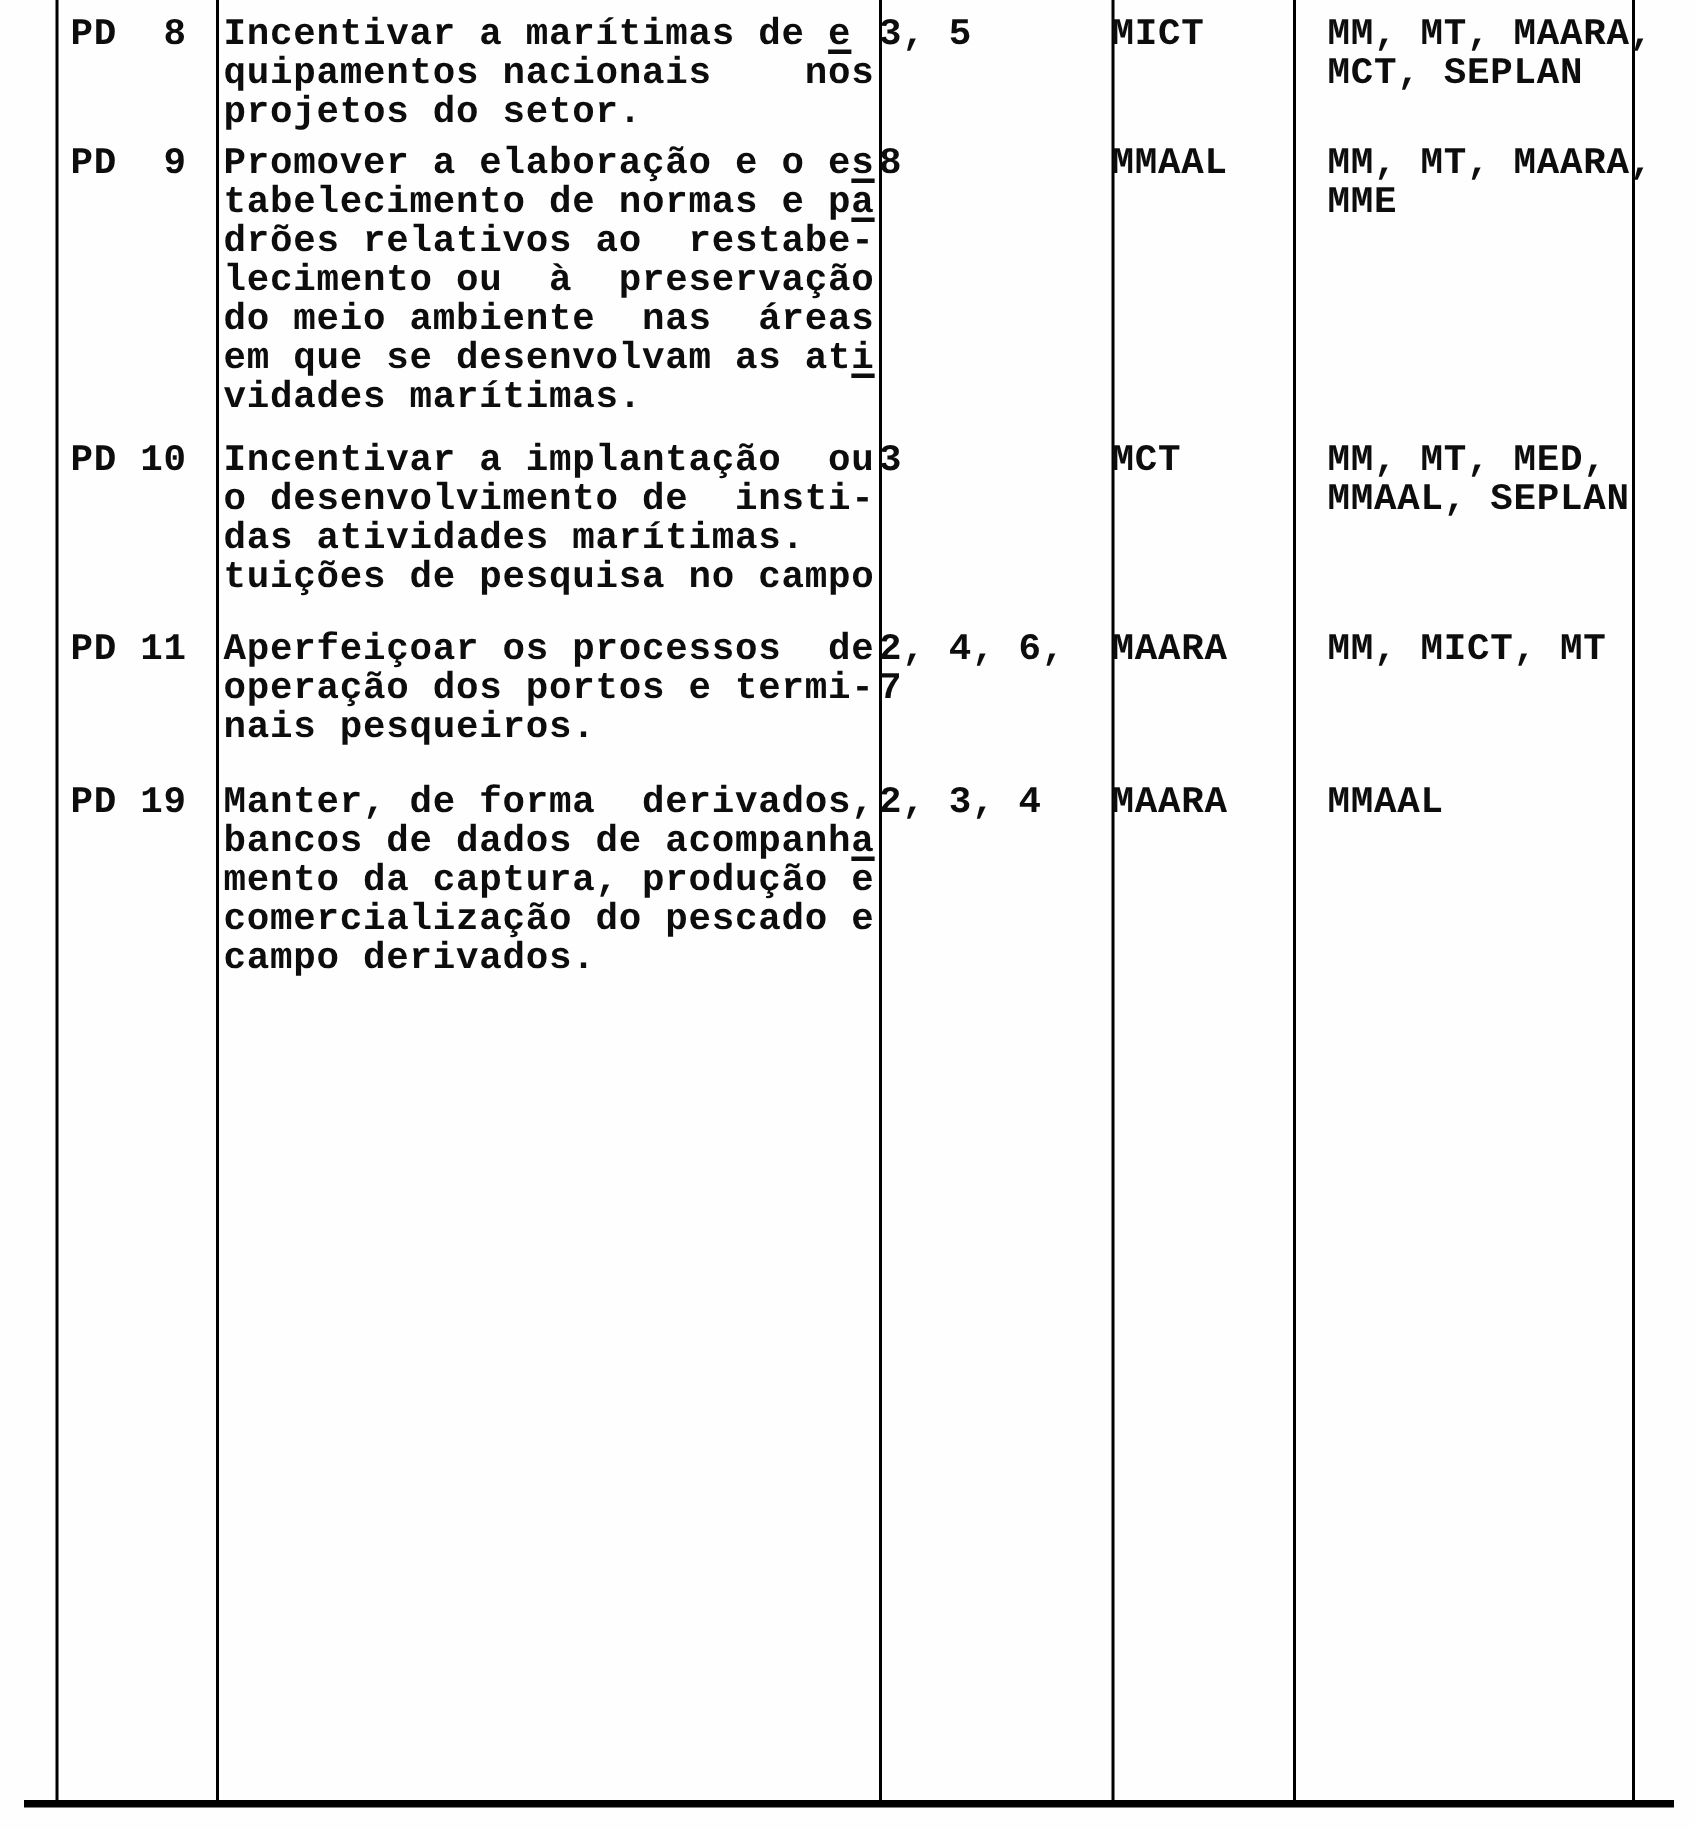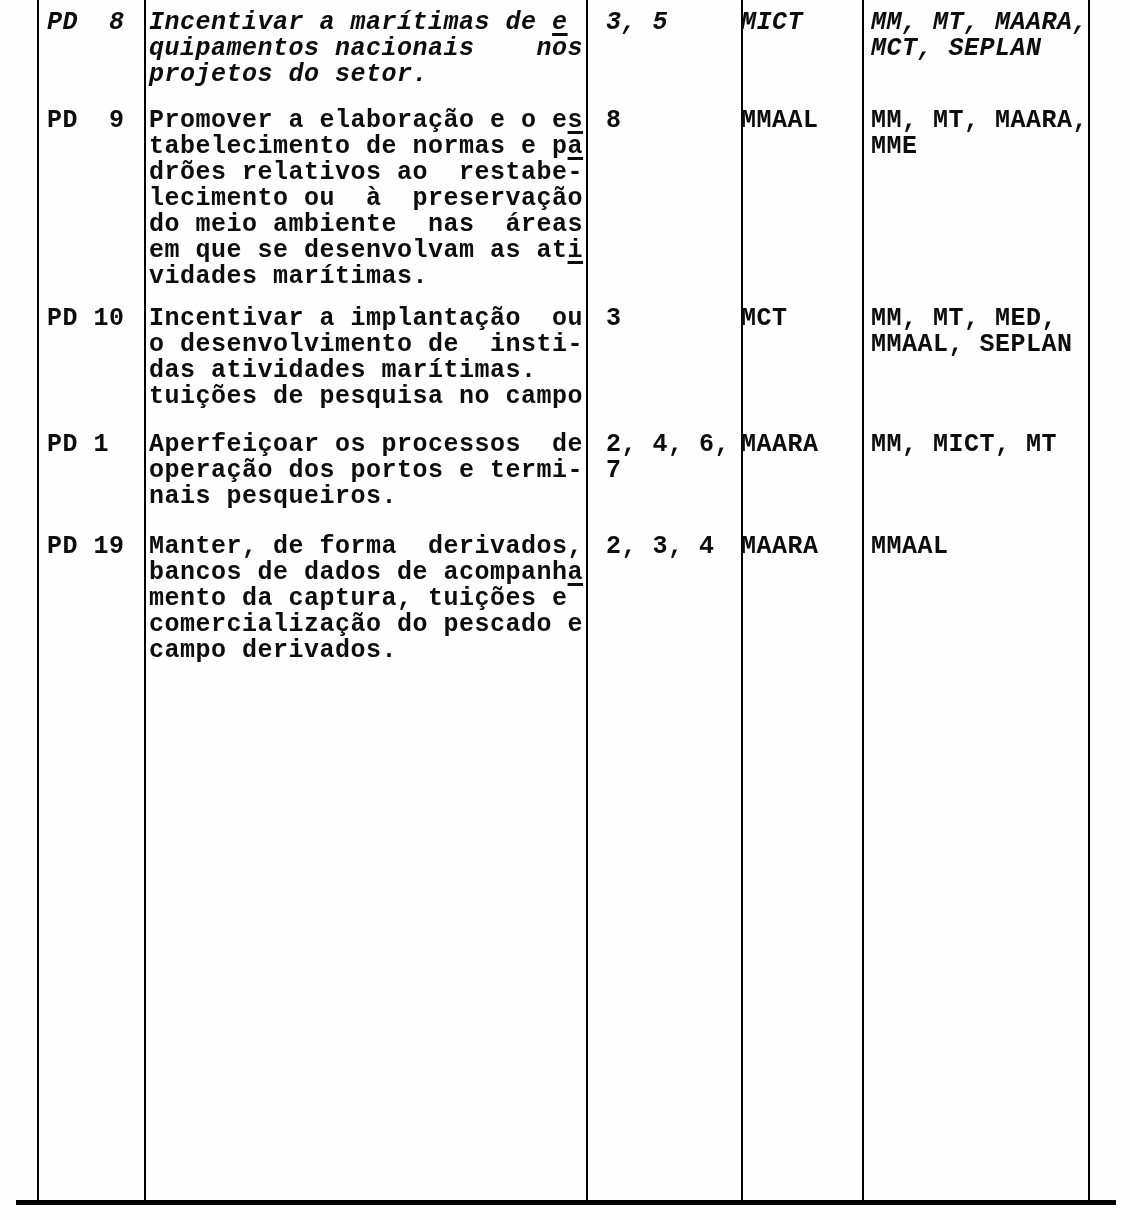--- a/index.html
+++ b/index.html
@@ -49,30 +49,30 @@
     top: 10px;
     width: 1049px;
     display: flex;
     flex-direction: column;
   }
   .row {
     display: grid;
     grid-template-columns: 105px 442px 155px 121px 226px;
     white-space: pre;
   }
-  .row:nth-child(1) { margin-bottom: 20px; font-style: italic; }
+  .row:nth-child(1) { margin-bottom: 8px; }
   .row:nth-child(2) { margin-bottom: 16px; }
   .row:nth-child(3) { margin-bottom: 22px; }
   .row:nth-child(4) { margin-bottom: 24px; }
   .cell { overflow: visible; }
   .code-cell  { padding-left: 8px; }
   .desc-cell  { padding-left: 5px; }
-  .strat-cell { padding-left: 20px; }
+  .strat-cell { }
   .coord-cell { text-align: left; }
-  .part-cell  { padding-left: 9px; }
+  .part-cell  { padding-left: 23px; }
   .ul {
     text-decoration: underline;
     text-decoration-thickness: 2.5px;
     text-underline-offset: 4px;
   }
 </style>
 </head>
 <body>
 
 <div id="page">
@@ -103,29 +103,29 @@
 
     <div class="row">
       <div class="cell code-cell"><div>PD 10</div></div>
       <div class="cell desc-cell"><div><span>Incentivar a implantação  ou</span></div><div><span>o desenvolvimento de  insti-</span></div><div><span>das atividades marítimas.</span></div><div><span>tuições de pesquisa no campo</span></div></div>
       <div class="cell strat-cell"><div>3</div></div>
       <div class="cell coord-cell"><div>MCT</div></div>
       <div class="cell part-cell"><div>MM, MT, MED,</div><div>MMAAL, SEPLAN</div></div>
     </div>
 
     <div class="row">
-      <div class="cell code-cell"><div>PD 1</div></div>
+      <div class="cell code-cell"><div>PD 11</div></div>
       <div class="cell desc-cell"><div><span>Aperfeiçoar os processos  de</span></div><div><span>operação dos portos e termi-</span></div><div><span>nais pesqueiros.</span></div></div>
       <div class="cell strat-cell"><div>2, 4, 6,</div><div>7</div></div>
       <div class="cell coord-cell"><div>MAARA</div></div>
       <div class="cell part-cell"><div>MM, MICT, MT</div></div>
     </div>
 
     <div class="row">
       <div class="cell code-cell"><div>PD 19</div></div>
-      <div class="cell desc-cell"><div><span>Manter, de forma  derivados,</span></div><div><span>bancos de dados de acompanh</span><span class="ul">a</span></div><div><span>mento da captura, tuições e</span></div><div><span>comercialização do pescado e</span></div><div><span>campo derivados.</span></div></div>
+      <div class="cell desc-cell"><div><span>Manter, de forma  derivados,</span></div><div><span>bancos de dados de acompanh</span><span class="ul">a</span></div><div><span>mento da captura, produção e</span></div><div><span>comercialização do pescado e</span></div><div><span>campo derivados.</span></div></div>
       <div class="cell strat-cell"><div>2, 3, 4</div></div>
       <div class="cell coord-cell"><div>MAARA</div></div>
       <div class="cell part-cell"><div>MMAAL</div></div>
     </div>
   </div>
 
 </div>
 
 </body></html>

